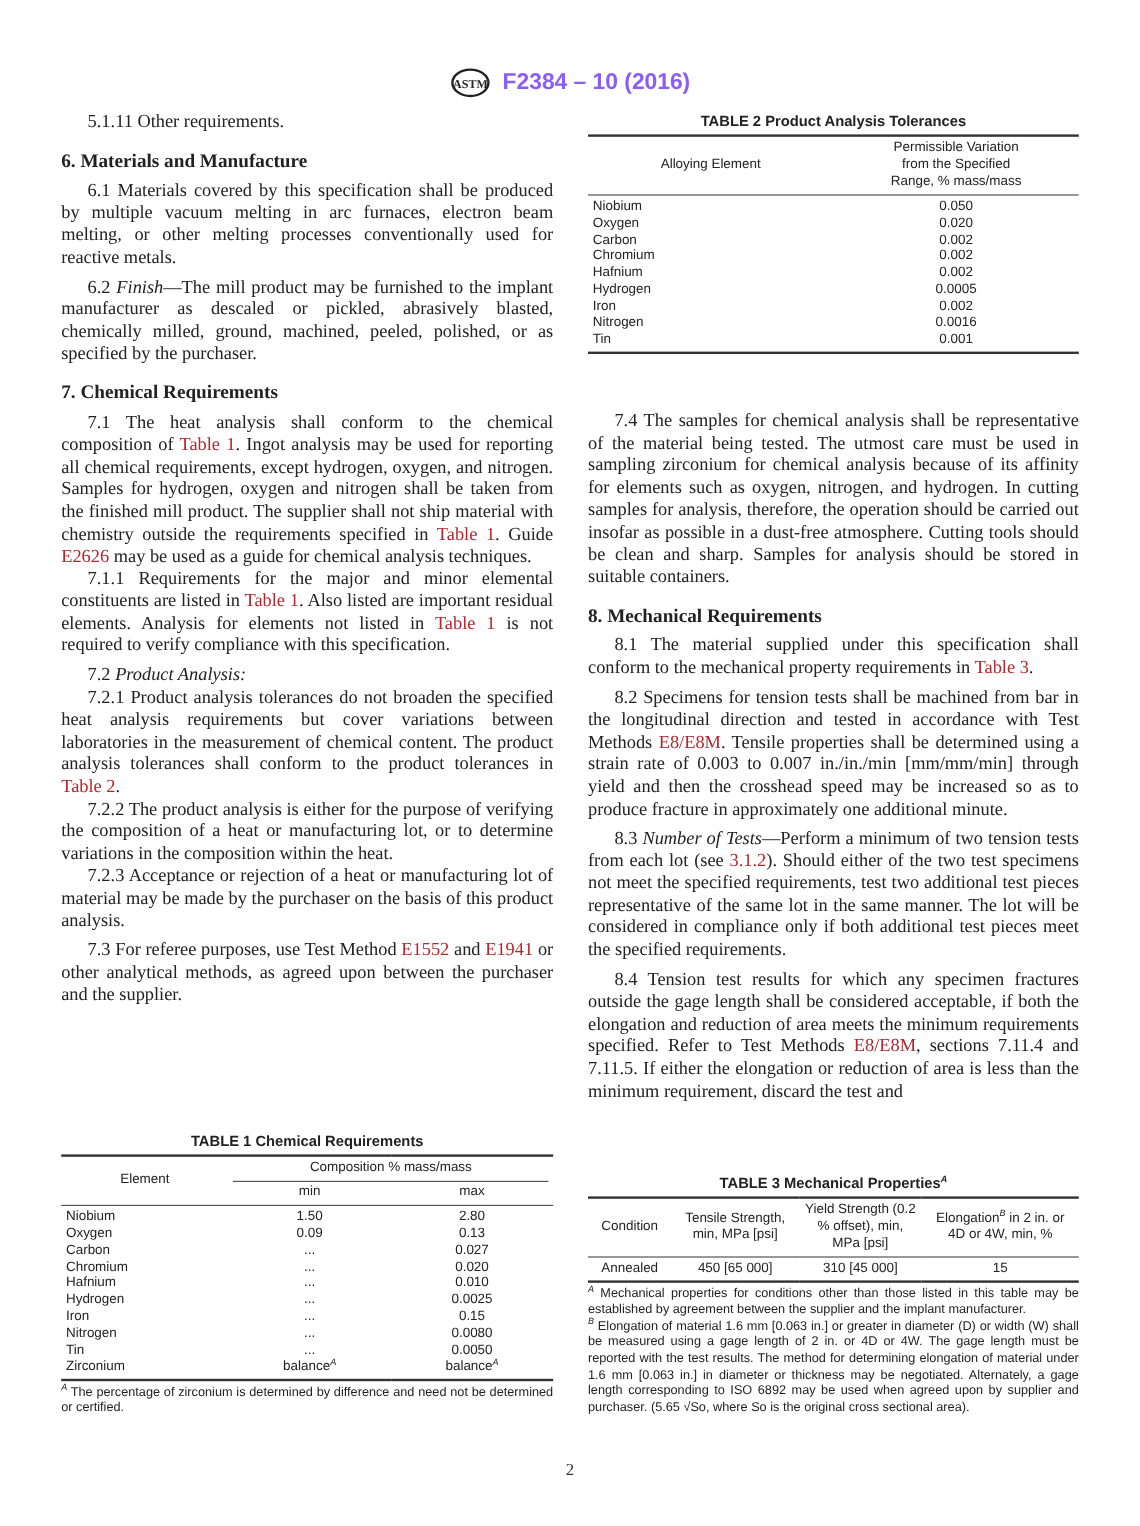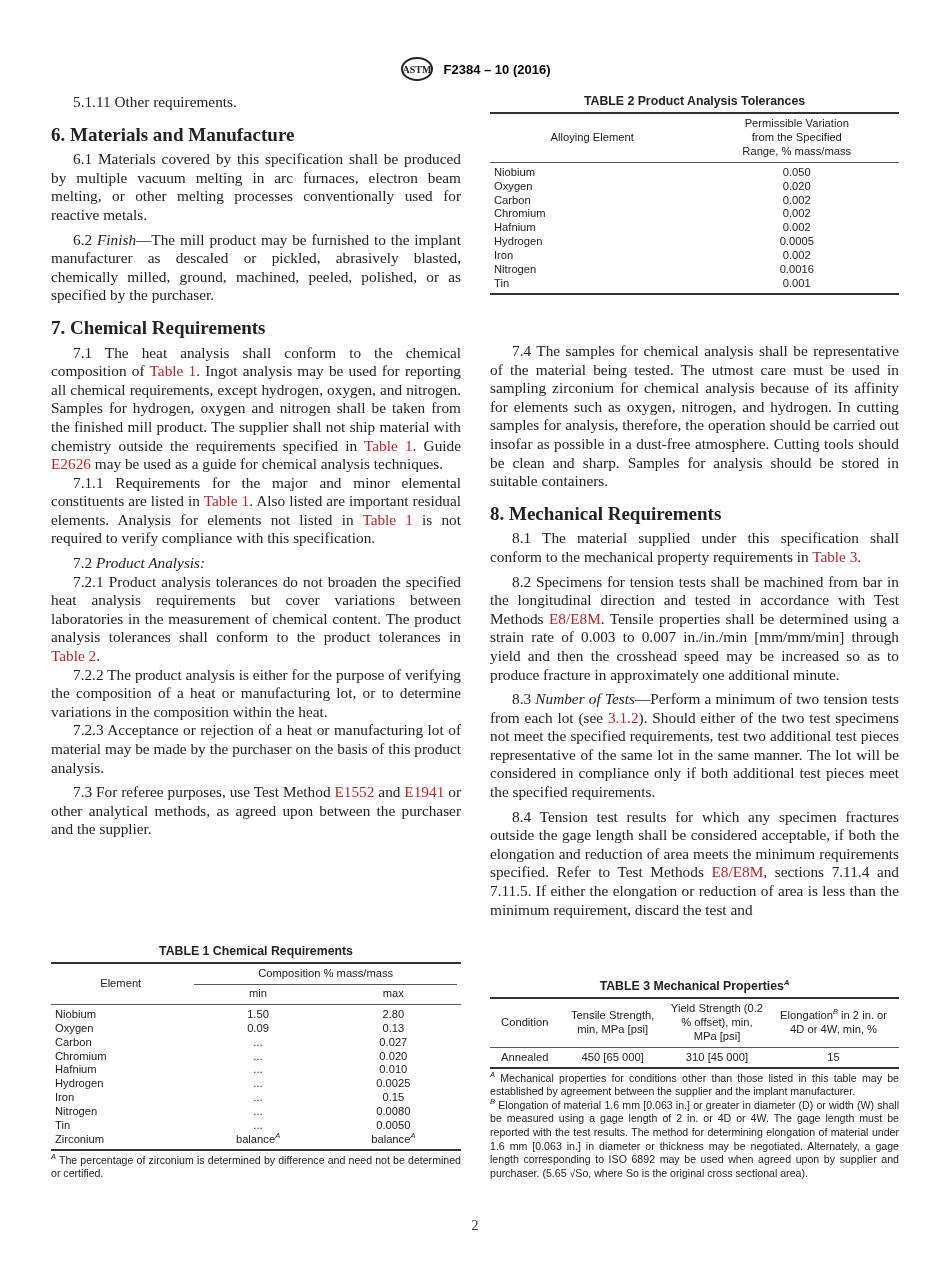--- a/index.html
+++ b/index.html
@@ -1,28 +1,28 @@
 <!DOCTYPE html>
 <html><head>
 <meta charset="utf-8">
 <style>
   html, body { margin: 0; padding: 0; background: #ffffff; }
   body { width: 950px; height: 1272px; position: relative; overflow: hidden; color: #222; }
 
   #header { position: absolute; top: 56px; left: 0; width: 950px; text-align: center; }
   #header .logo { display: inline-block; vertical-align: middle; width: 34px; height: 26px; margin-right: 6px; }
-  #header .docid { display: inline-block; vertical-align: middle; font-family: "Liberation Sans", sans-serif; font-weight: bold; font-size: 13px; color: #000000; }
+  #header .docid { display: inline-block; vertical-align: middle; font-family: "Liberation Sans", sans-serif; font-weight: bold; font-size: 19px; color: #8b5cf6; }
 
   .col { position: absolute; font-family: "Liberation Serif", serif; font-size: 15.3px; line-height: 18.6px; color: #222; }
   #left-col { left: 51px; top: 93px; width: 410px; }
 
   p { margin: 0; text-align: justify; }
   p.ind { text-indent: 22px; }
   .gap { margin-top: 6px; }
-  h2 { font-family: "Liberation Serif", serif; font-size: 19px; font-weight: bold; margin: 14px 0 6px 0; }
+  h2 { font-family: "Liberation Serif", serif; font-size: 16px; font-weight: bold; margin: 14px 0 6px 0; }
   .link { color: #b3262d; }
   i { font-style: italic; }
 
   .tbl-title { font-family: "Liberation Sans", sans-serif; font-weight: bold; font-size: 12.3px; text-align: center; margin-bottom: 4px; }
   table.data { width: 100%; border-collapse: collapse; font-family: "Liberation Sans", sans-serif; font-size: 11.2px; line-height: 13.9px; color: #222; }
   table.data thead tr.top th { border-top: 2px solid #333; }
   table.data thead th { font-weight: normal; padding: 3px 4px; vertical-align: middle; }
   table.data thead tr.last th { border-bottom: 1px solid #555; }
   table.data tbody tr.pad td { padding-top: 3px; }
   table.data tbody tr.end td { border-bottom: 2px solid #333; padding-bottom: 2px; }

